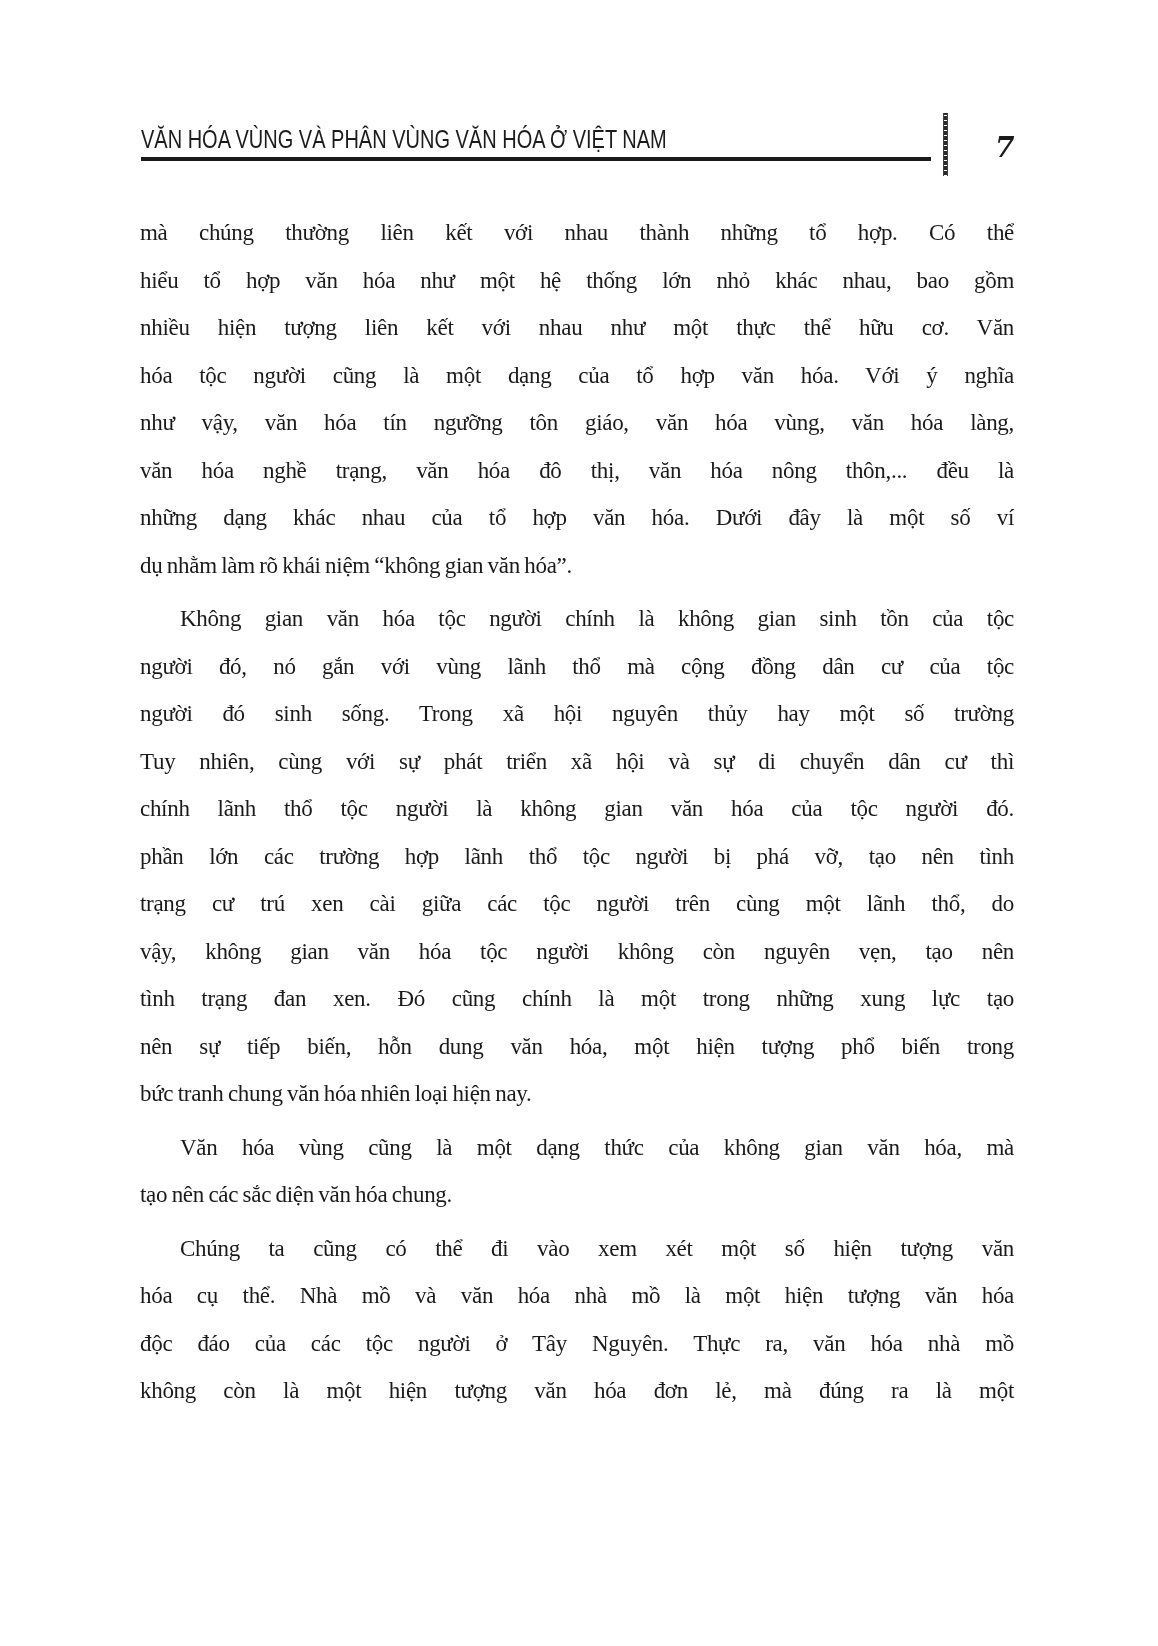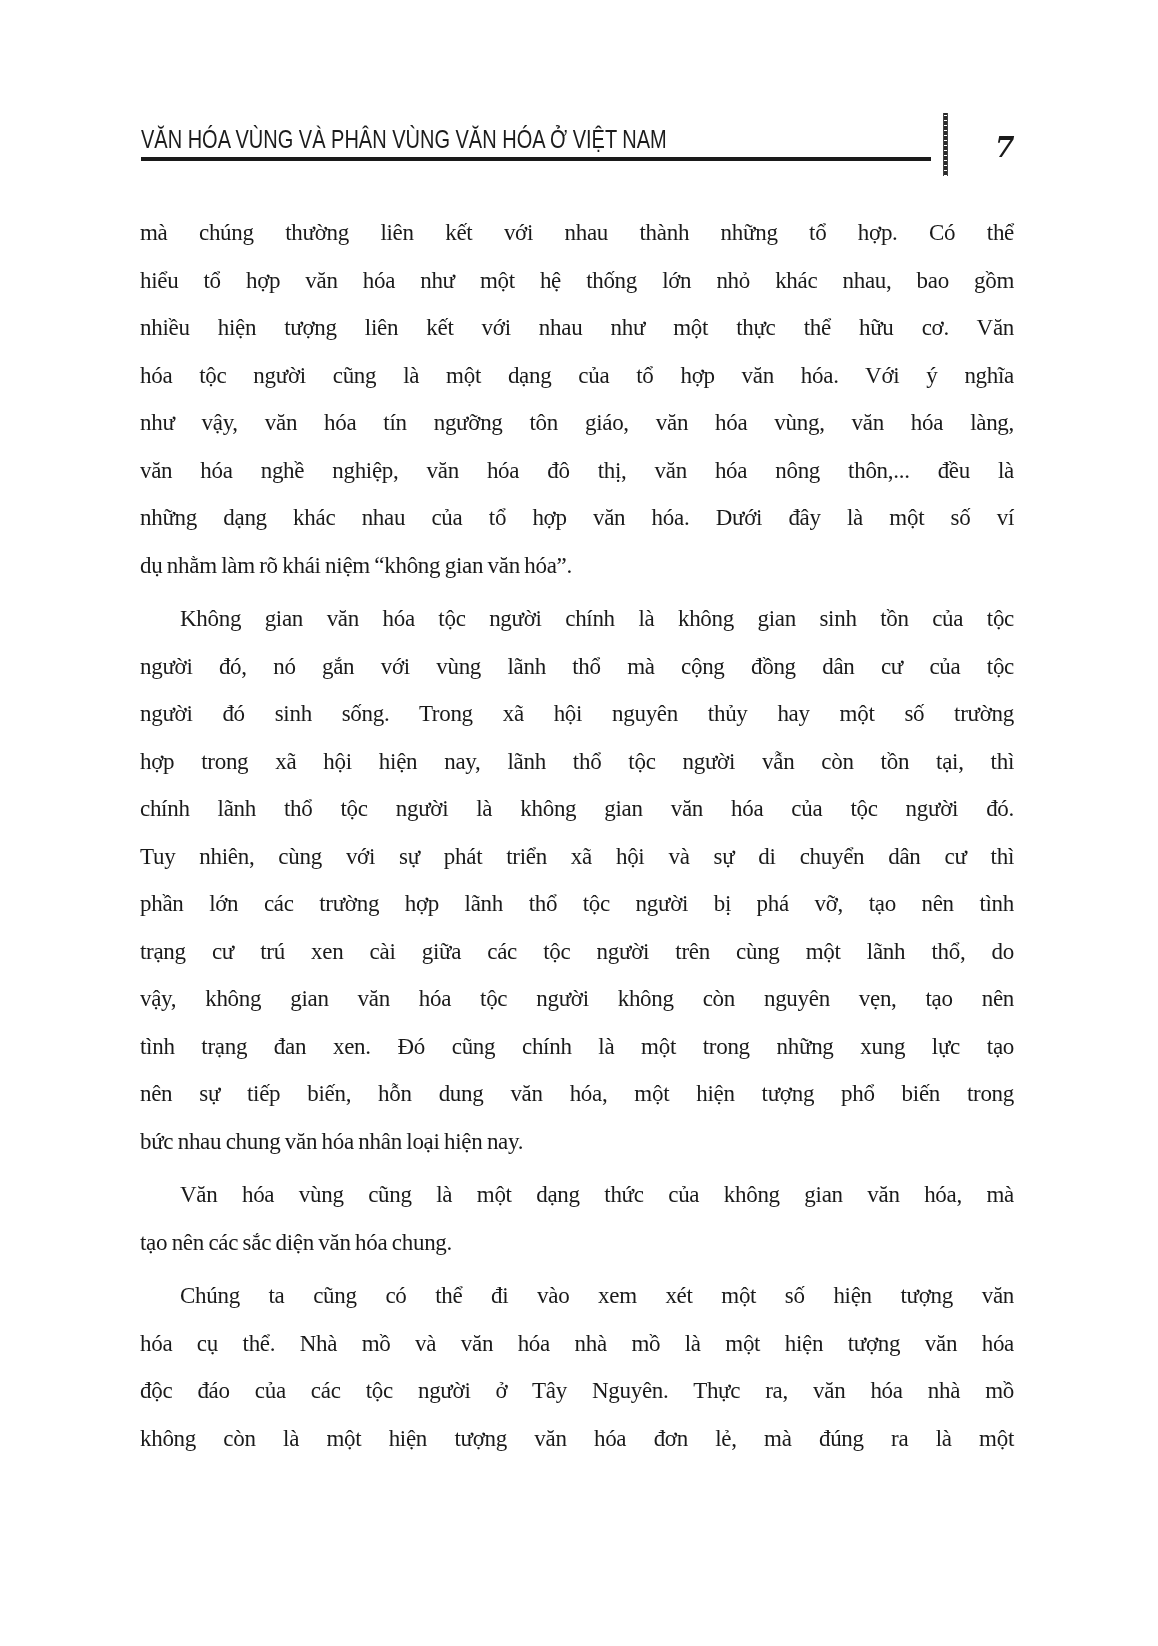--- a/index.html
+++ b/index.html
@@ -102,38 +102,37 @@
 <div class="page-number">7</div>
 
 <div class="body-text">
 
   <p class="para">
     <span class="line">mà chúng thường liên kết với nhau thành những tổ hợp. Có thể</span>
     <span class="line">hiểu tổ hợp văn hóa như một hệ thống lớn nhỏ khác nhau, bao gồm</span>
     <span class="line">nhiều hiện tượng liên kết với nhau như một thực thể hữu cơ. Văn</span>
     <span class="line">hóa tộc người cũng là một dạng của tổ hợp văn hóa. Với ý nghĩa</span>
     <span class="line">như vậy, văn hóa tín ngưỡng tôn giáo, văn hóa vùng, văn hóa làng,</span>
-    <span class="line">văn hóa nghề nghiệp, văn hóa đô thị, văn hóa nông thôn,... đều là</span>
+    <span class="line">văn hóa nghề trạng, văn hóa đô thị, văn hóa nông thôn,... đều là</span>
     <span class="line">những dạng khác nhau của tổ hợp văn hóa. Dưới đây là một số ví</span>
     <span class="line last">dụ nhằm làm rõ khái niệm “không gian văn hóa”.</span>
   </p>
 
   <p class="para">
     <span class="line" style="padding-left:40px;"><span class="em">Không gian văn hóa tộc người</span><span> chính là không gian sinh tồn của tộc</span></span>
     <span class="line">người đó, nó gắn với vùng lãnh thổ mà cộng đồng dân cư của tộc</span>
     <span class="line">người đó sinh sống. Trong xã hội nguyên thủy hay một số trường</span>
-    <span class="line">hợp trong xã hội hiện nay, lãnh thổ tộc người vẫn còn tồn tại, thì</span>
+    <span class="line">Tuy nhiên, cùng với sự phát triển xã hội và sự di chuyển dân cư thì</span>
     <span class="line">chính lãnh thổ tộc người là không gian văn hóa của tộc người đó.</span>
-    <span class="line">Tuy nhiên, cùng với sự phát triển xã hội và sự di chuyển dân cư thì</span>
     <span class="line">phần lớn các trường hợp lãnh thổ tộc người bị phá vỡ, tạo nên tình</span>
     <span class="line">trạng cư trú xen cài giữa các tộc người trên cùng một lãnh thổ, do</span>
     <span class="line">vậy, không gian văn hóa tộc người không còn nguyên vẹn, tạo nên</span>
     <span class="line">tình trạng đan xen. Đó cũng chính là một trong những xung lực tạo</span>
     <span class="line">nên sự tiếp biến, hỗn dung văn hóa, một hiện tượng phổ biến trong</span>
-    <span class="line last">bức nhau chung văn hóa nhân loại hiện nay.</span>
+    <span class="line last">bức tranh chung văn hóa nhiên loại hiện nay.</span>
   </p>
 
   <p class="para">
     <span class="line" style="padding-left:40px;"><span class="em">Văn hóa vùng</span><span> cũng là một dạng thức của không gian văn hóa, mà</span></span>
     <span class="line last">tạo nên các sắc diện văn hóa chung.</span>
   </p>
 
   <p class="para">
     <span class="line" style="padding-left:40px;">Chúng ta cũng có thể đi vào xem xét một số hiện tượng văn</span>
     <span class="line">hóa cụ thể. Nhà mồ và văn hóa nhà mồ là một hiện tượng văn hóa</span>

